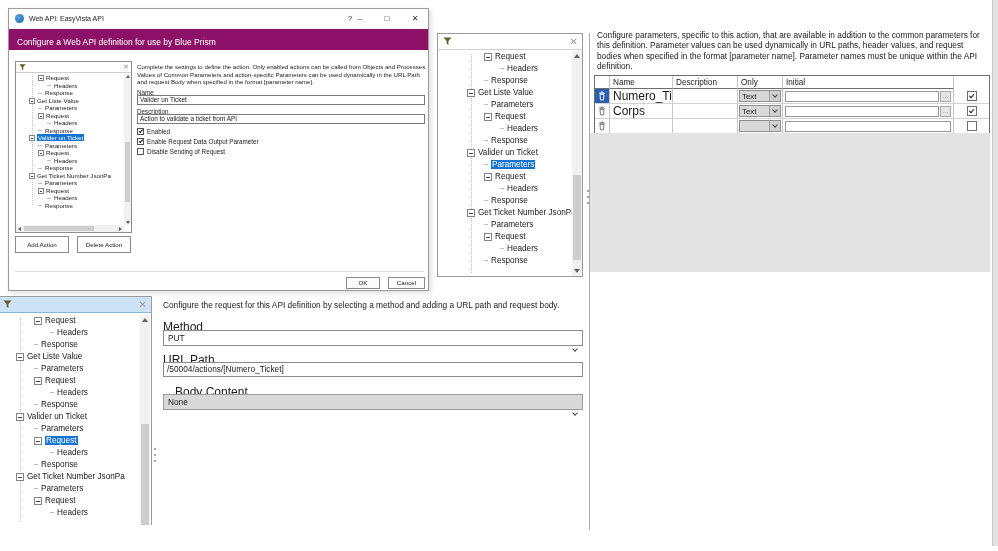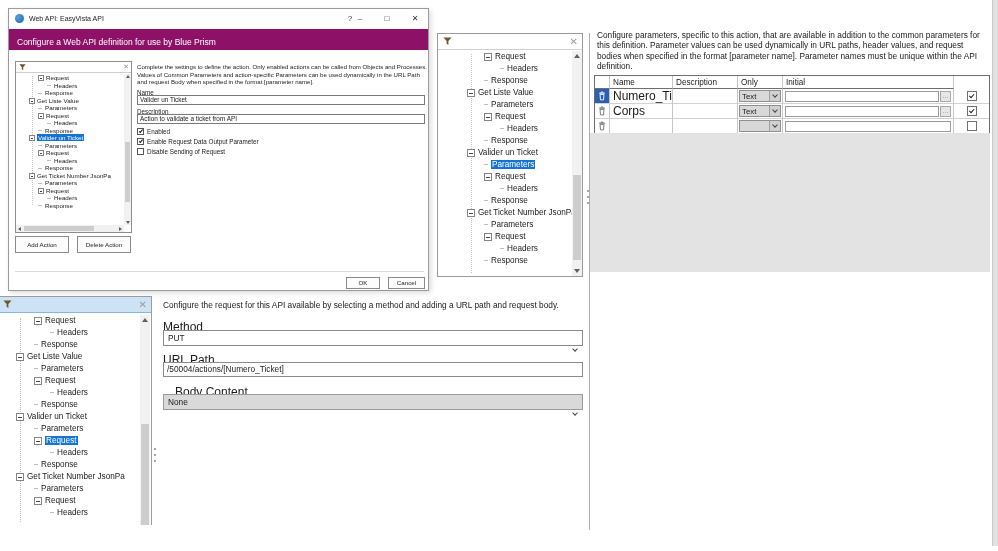--- a/index.html
+++ b/index.html
@@ -377,21 +377,21 @@
     <span class="arr arr-up" style="top:3px;"></span>
     <span class="sb-thumb" style="top:52%;height:48%;"></span>
   </div>
 </div>
 <div class="abs grip" style="left:154px;top:444px;">
     <i></i>
     <i></i>
     <i></i>
   </div>
 
-<div class="abs req-intro">Configure the request for this API available by selecting a method and adding a URL path and request body.</div>
+<div class="abs req-intro">Configure the request for this API definition by selecting a method and adding a URL path and request body.</div>
 
 <div class="req-label" style="top:320px;">Method</div>
 <div class="combo-lg" style="top:330px;">
   <span class="ctext">PUT</span>
   <span class="carrow"><span class="chev"></span></span>
 </div>
 
 <div class="req-label" style="top:353px;">URL Path</div>
 <div class="input-lg" style="top:362px;">/50004/actions/[Numero_Ticket]</div>
 

